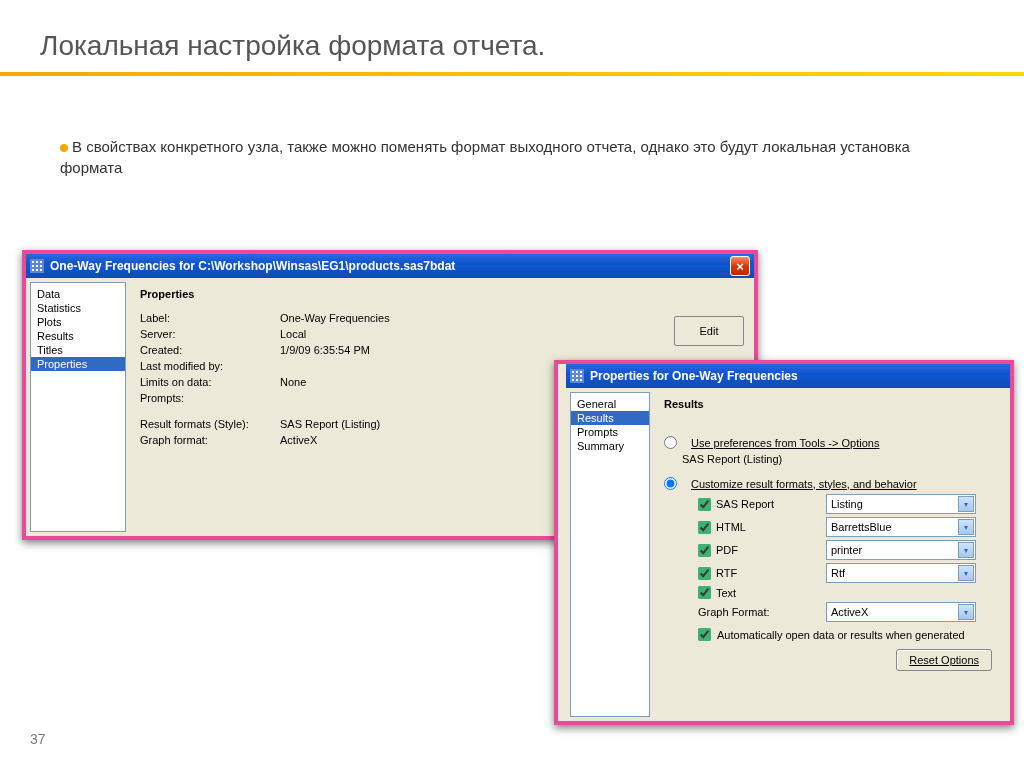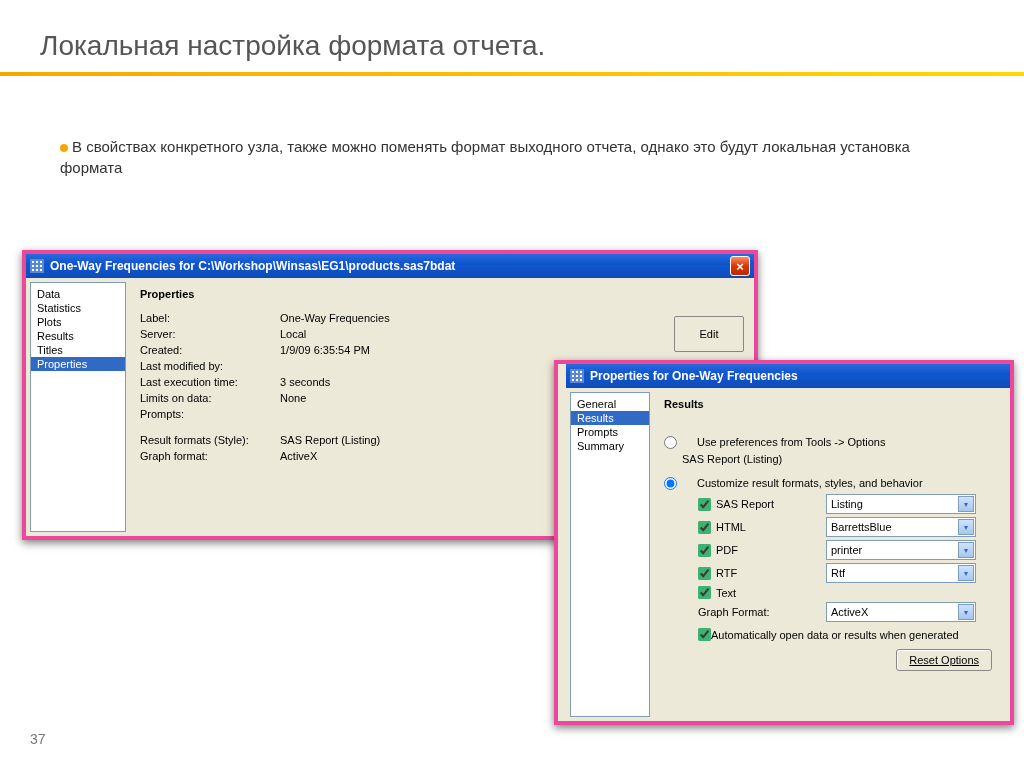--- a/index.html
+++ b/index.html
@@ -128,32 +128,34 @@
   }
   .prop-row .plabel { width: 140px; }
   .prop-row .pvalue { flex: 1; }
   .edit-btn-partial {
     position: absolute;
     right: 6px;
     top: 34px;
     background: #ece9d8;
     border: 1px solid #888;
     border-radius: 2px;
-    height: 36px;
+    height: 30px;
     width: 70px;
     font-size: 11px;
     display: flex;
     align-items: center;
     justify-content: center;
   }
   
   .radio-row, .check-row {
     display: flex;
-    gap: 20px;
+    align-items: center;
+    gap: 14px;
     margin: 4px 0;
+    text-decoration: underline;
   }
   .radio-row input, .check-row input { margin: 0; }
   .indent { margin-left: 18px; }
   .fmt-row {
     display: flex;
     align-items: center;
     margin: 3px 0 3px 34px;
     gap: 8px;
   }
   .fmt-row .chk { display: flex; align-items: center; gap: 5px; width: 120px; }
@@ -196,21 +198,21 @@
     text-decoration: underline;
   }
   .reset-row {
     display: flex;
     justify-content: flex-end;
     margin-top: 8px;
     padding-right: 4px;
   }
   #win1 { top: 250px; left: 22px; width: 736px; height: 290px; }
   #win2 { top: 360px; left: 554px; width: 460px; height: 365px; padding-left: 8px; }
-  .auto-row { display:flex; align-items:center; margin:6px 0 0 34px; }
+  .auto-row { display:flex; align-items:center; gap:6px; margin:6px 0 0 34px; }
   .auto-row input { accent-color:#3cb371; }
 </style>
 </head>
 <body>
 
 <h1 class="slide-title">Локальная настройка формата отчета.</h1>
 <div class="orange-bar"></div>
 
 <div class="bullet-block">
   <span class="bullet"></span><span>В свойствах конкретного узла, также можно поменять формат выходного отчета, однако это будут локальная установка формата</span>
@@ -253,24 +255,20 @@
           <span class="pvalue">Local</span>
         </div>
       <div class="prop-row">
           <span class="plabel">Created:</span>
           <span class="pvalue">1/9/09 6:35:54 PM</span>
         </div>
       <div class="prop-row">
           <span class="plabel">Last modified by:</span>
         </div>
       <div class="prop-row">
-          <span class="plabel">Last execution time:</span>
-          <span class="pvalue">3 seconds</span>
-        </div>
-      <div class="prop-row">
           <span class="plabel">Limits on data:</span>
           <span class="pvalue">None</span>
         </div>
       <div class="prop-row">
           <span class="plabel">Prompts:</span>
           <span class="pvalue"></span>
         </div>
       <div style="height:10px"></div>
       <div class="prop-row">
           <span class="plabel">Result formats (Style):</span>

